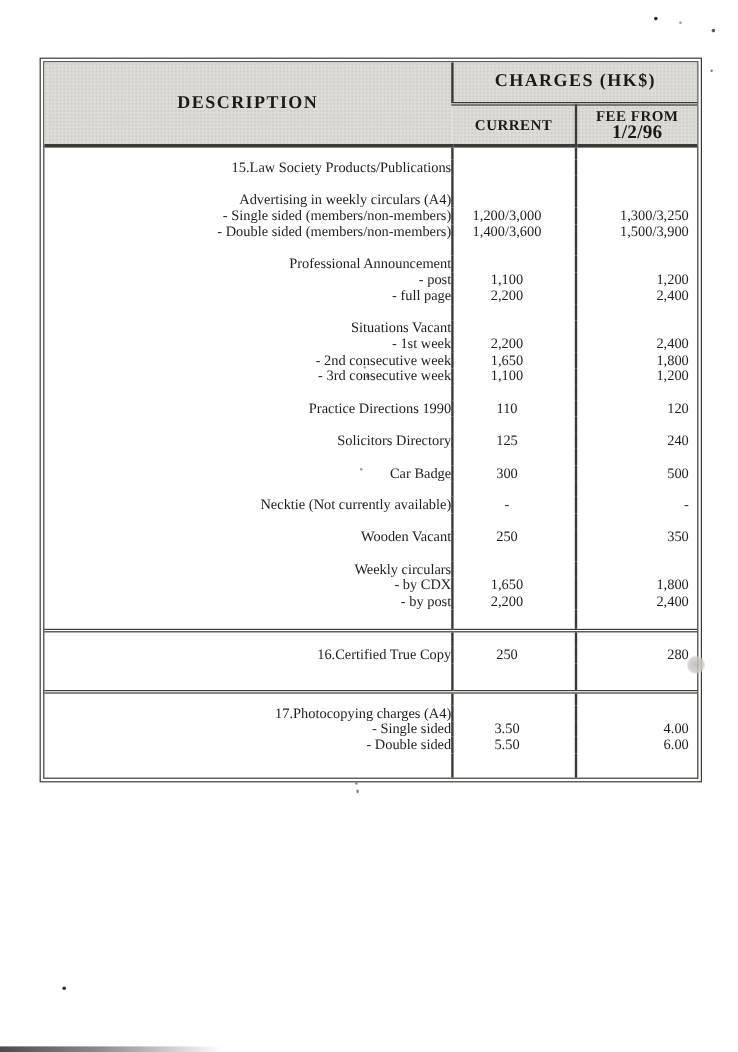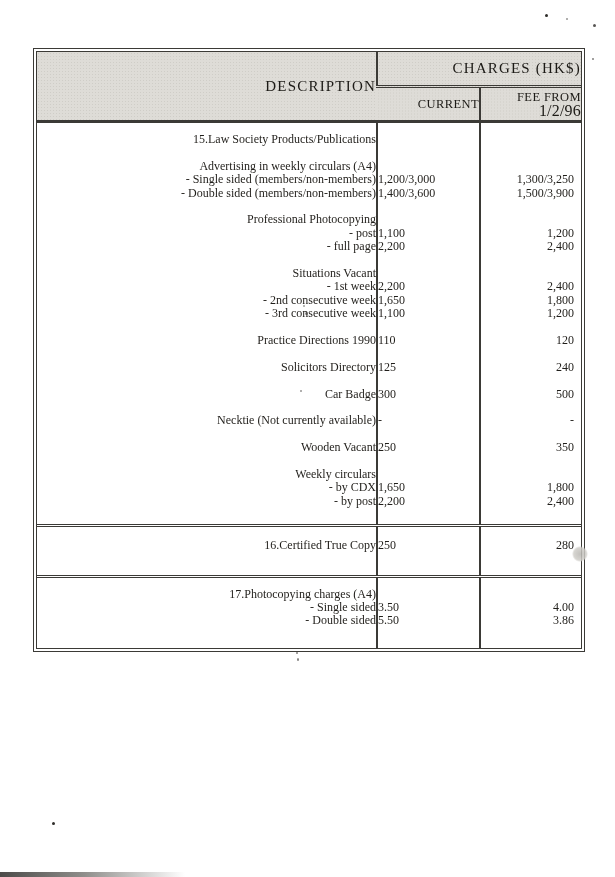--- a/index.html
+++ b/index.html
@@ -20,37 +20,37 @@
     background:#fff;
   }
   table{width:100%;border-collapse:collapse;table-layout:fixed;}
   col.c1{width:340px;} col.c2{width:103px;} col.c3{width:101px;}
 
   
   thead th{
     background:var(--hdr-bg);
     background-image:radial-gradient(#cfcdc7 0.6px, transparent 0.7px);
     background-size:3px 3px;
-    font-weight:normal;color:#1c1a16;vertical-align:middle;text-align:right;
+    font-weight:bold;color:#1c1a16;vertical-align:middle;text-align:center;
     padding:0;
   }
   .h-row1 th{height:33px;font-size:15px;letter-spacing:1.2px;}
   .h-row2 th{height:32px;font-size:12.5px;letter-spacing:0.4px;}
   .h-desc{font-size:15px;letter-spacing:1.5px;}
   .h-charges{border-left:2px solid var(--bd);border-bottom:3px double var(--bd);}
   .h-fee{border-left:2px solid var(--bd);line-height:14px;}
   .h-fee .sub-date{font-size:16px;letter-spacing:0.2px;}
 
   
   tbody td{padding:0;font-size:12px;line-height:13.4px;height:13.4px;
     vertical-align:bottom;white-space:nowrap;overflow:hidden;}
   .c-desc{padding-left:11px;text-align:right;}
   .c-desc .num{display:inline-block;width:34px;}
   .c-desc.sub{padding-left:33px;}
-  .c-cur{text-align:left;padding-right:12px;border-left:2px solid var(--bd);}
+  .c-cur{text-align:center;padding-right:12px;border-left:2px solid var(--bd);}
   .c-fee{text-align:right;padding-right:7px;border-left:2px solid var(--bd);margin-left:36px;}
 
   tr.sp td{height:auto;}
   tr.sp-10 td{height:10px;} tr.sp-12 td{height:12px;} tr.sp-16 td{height:16px;}
   tr.sp-20 td{height:20px;} tr.sp-22 td{height:22px;}
   tr.divider td{border-top:3px double var(--bd);}
   tr.divider-heavy td{border-top:3px solid var(--bd);}
   tr.blank td{height:13.4px;}
 
   
@@ -121,21 +121,21 @@
       <td class="c-cur">1,400/3,600</td>
       <td class="c-fee">1,500/3,900</td>
     </tr>
     <tr class="blank">
           <td></td>
           <td class="c-cur"></td>
           <td class="c-fee"></td>
         </tr>
 
     <tr>
-      <td class="c-desc"><span class="num"></span><span>Professional Photocopying</span></td>
+      <td class="c-desc"><span class="num"></span><span>Professional Announcement</span></td>
       <td class="c-cur"></td>
           <td class="c-fee"></td>
     </tr>
     <tr>
       <td class="c-desc sub">- post</td>
       <td class="c-cur">1,100</td>
       <td class="c-fee">1,200</td>
     </tr>
     <tr>
       <td class="c-desc sub">- full page</td>
@@ -281,21 +281,21 @@
           <td class="c-fee"></td>
     </tr>
     <tr>
       <td class="c-desc sub">- Single sided</td>
       <td class="c-cur">3.50</td>
       <td class="c-fee">4.00</td>
     </tr>
     <tr>
       <td class="c-desc sub">- Double sided</td>
       <td class="c-cur">5.50</td>
-      <td class="c-fee">3.86</td>
+      <td class="c-fee">6.00</td>
     </tr>
     <tr class="sp sp-20">
           <td></td>
           <td class="c-cur"></td>
           <td class="c-fee"></td>
         </tr>
   </tbody>
 </table>
 </div>
 

